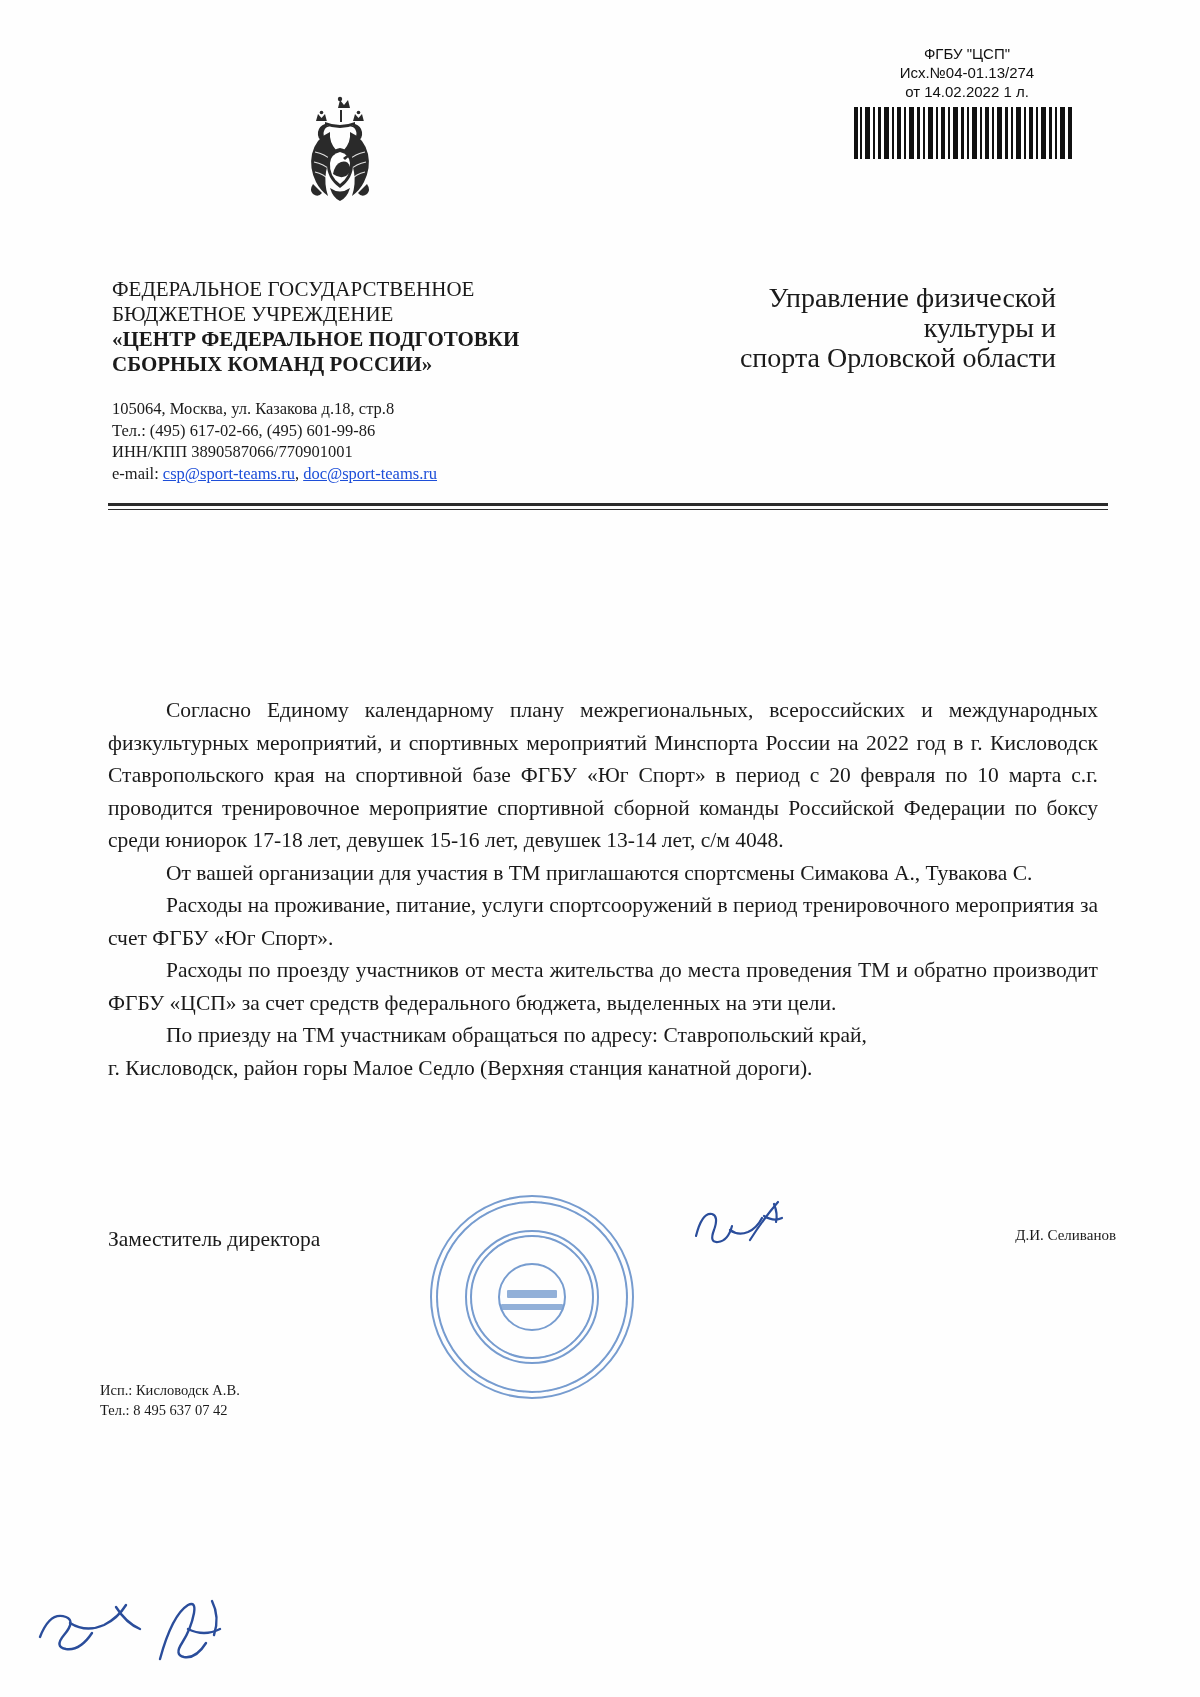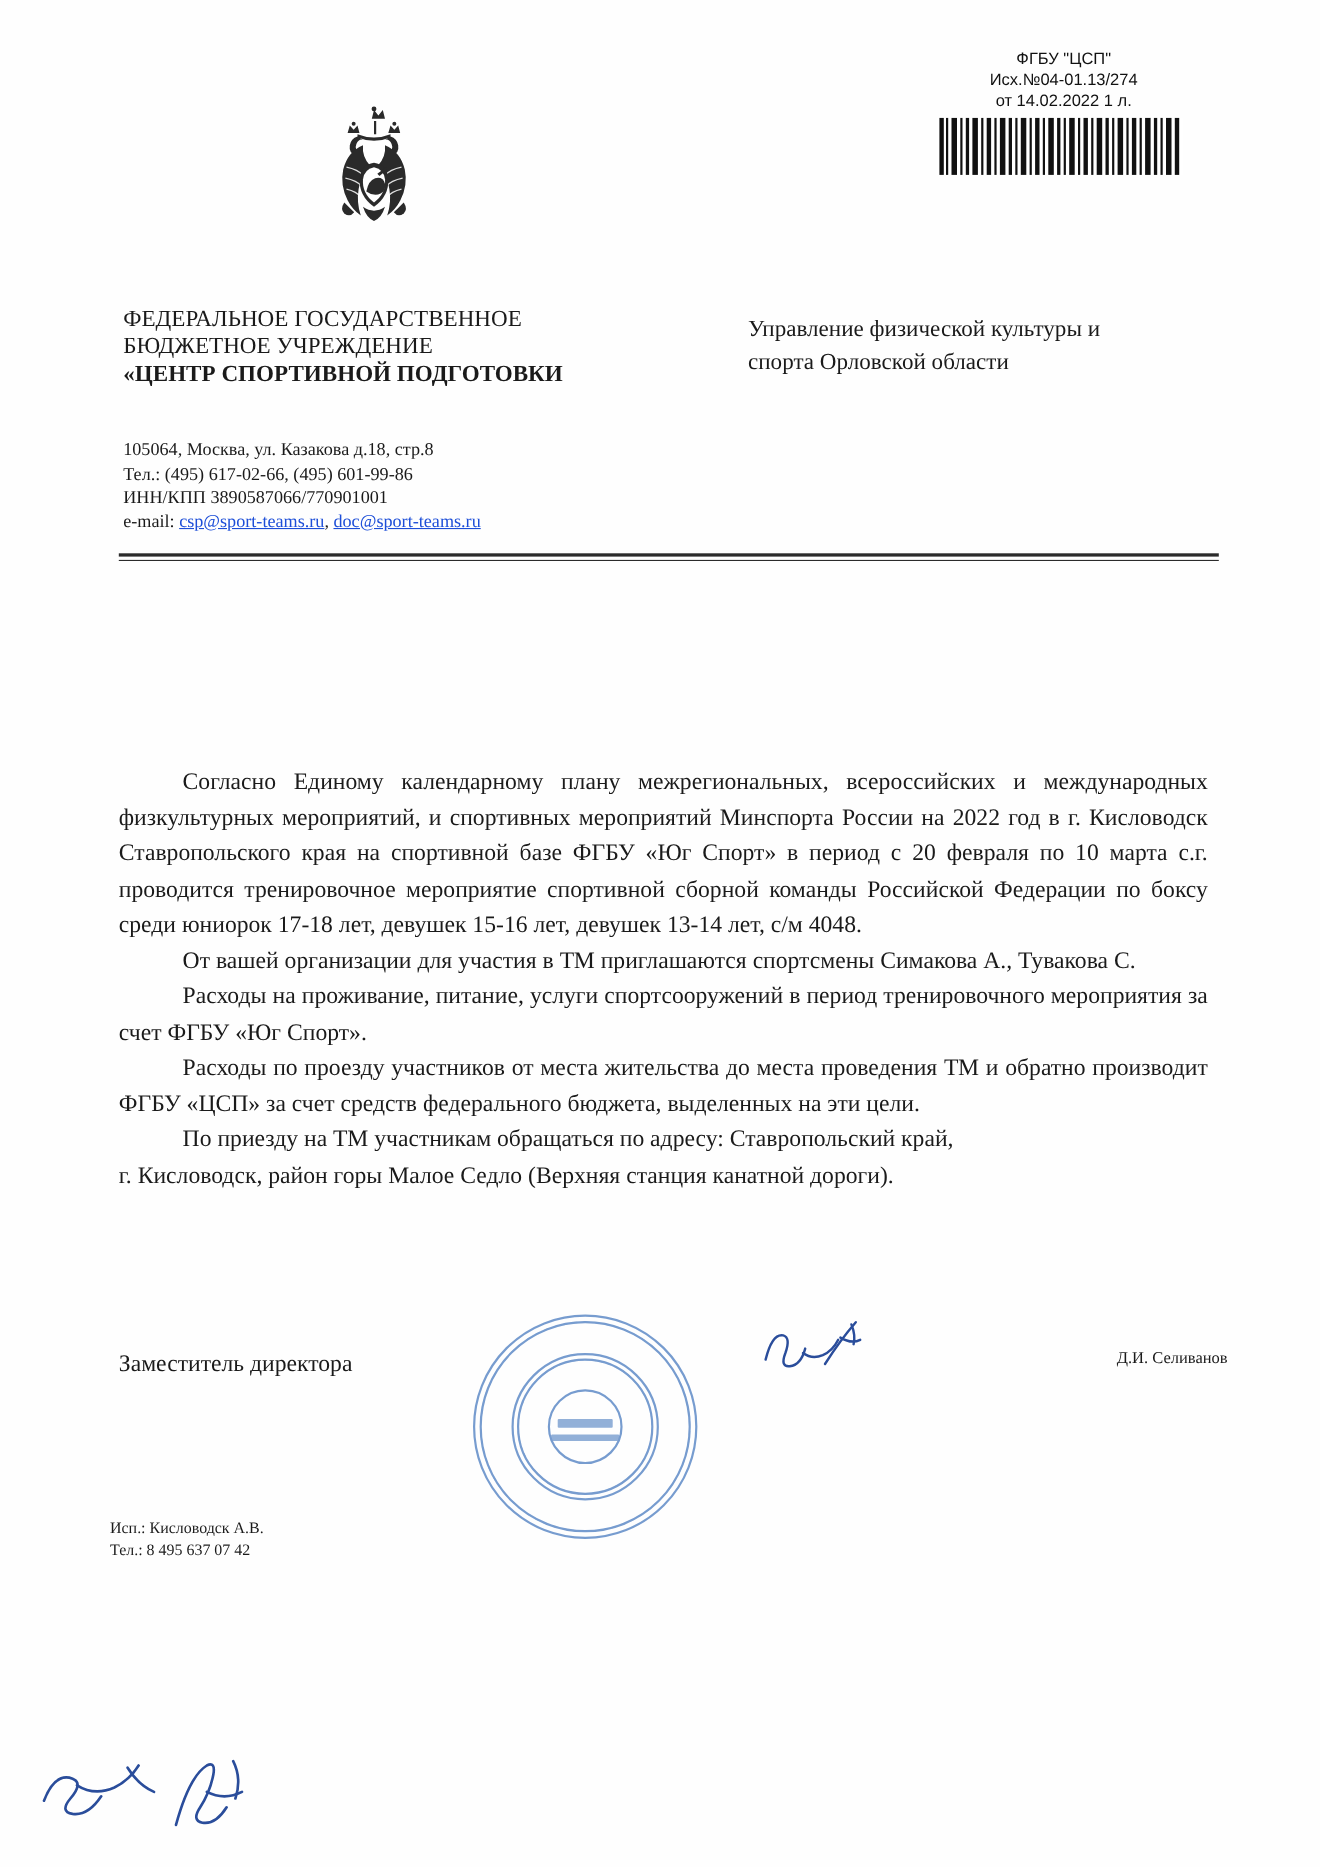--- a/index.html
+++ b/index.html
@@ -104,24 +104,25 @@
     width: 1000px;
     border-top: 3px solid #2b2b2b;
     border-bottom: 1px solid #2b2b2b;
     height: 3px;
   }
 
   
   .addressee {
     position: absolute;
     top: 283px;
-    left: 680px;
+    left: 656px;
     width: 400px;
-    font-size: 21px;
+    font-size: 28px;
     line-height: 30px;
+    text-align: right;
   }
 
   
   .body-text {
     position: absolute;
     top: 694px;
     left: 108px;
     width: 990px;
     font-size: 21.5px;
     line-height: 32.5px;
@@ -277,21 +278,22 @@
 
       <path d="M28 88 q-4 6 0 10 q5 4 9 -1 l-4-4z"></path>
       <path d="M82 88 q4 6 0 10 q-5 4 -9 -1 l4-4z"></path>
     </g>
   </svg>
 
 
   <div class="org-name">
     <div class="l1">ФЕДЕРАЛЬНОЕ ГОСУДАРСТВЕННОЕ</div>
     <div class="l2">БЮДЖЕТНОЕ УЧРЕЖДЕНИЕ</div>
-    <div class="l3">«ЦЕНТР СПОРТИВНОЙ ПОДГОТОВКИ</div>
+    <div class="l3">«ЦЕНТР ФЕДЕРАЛЬНОЕ ПОДГОТОВКИ</div>
+    <div class="l4">СБОРНЫХ КОМАНД РОССИИ»</div>
   </div>
 
   <div class="org-contacts">
     <div>105064, Москва, ул. Казакова д.18, стр.8</div>
     <div>Тел.: (495) 617-02-66, (495) 601-99-86</div>
     <div>ИНН/КПП 3890587066/770901001</div>
     <div>
       <span>e-mail: </span><span class="ul">csp@sport-teams.ru</span><span>, </span><span class="ul">doc@sport-teams.ru</span>
     </div>
   </div>

